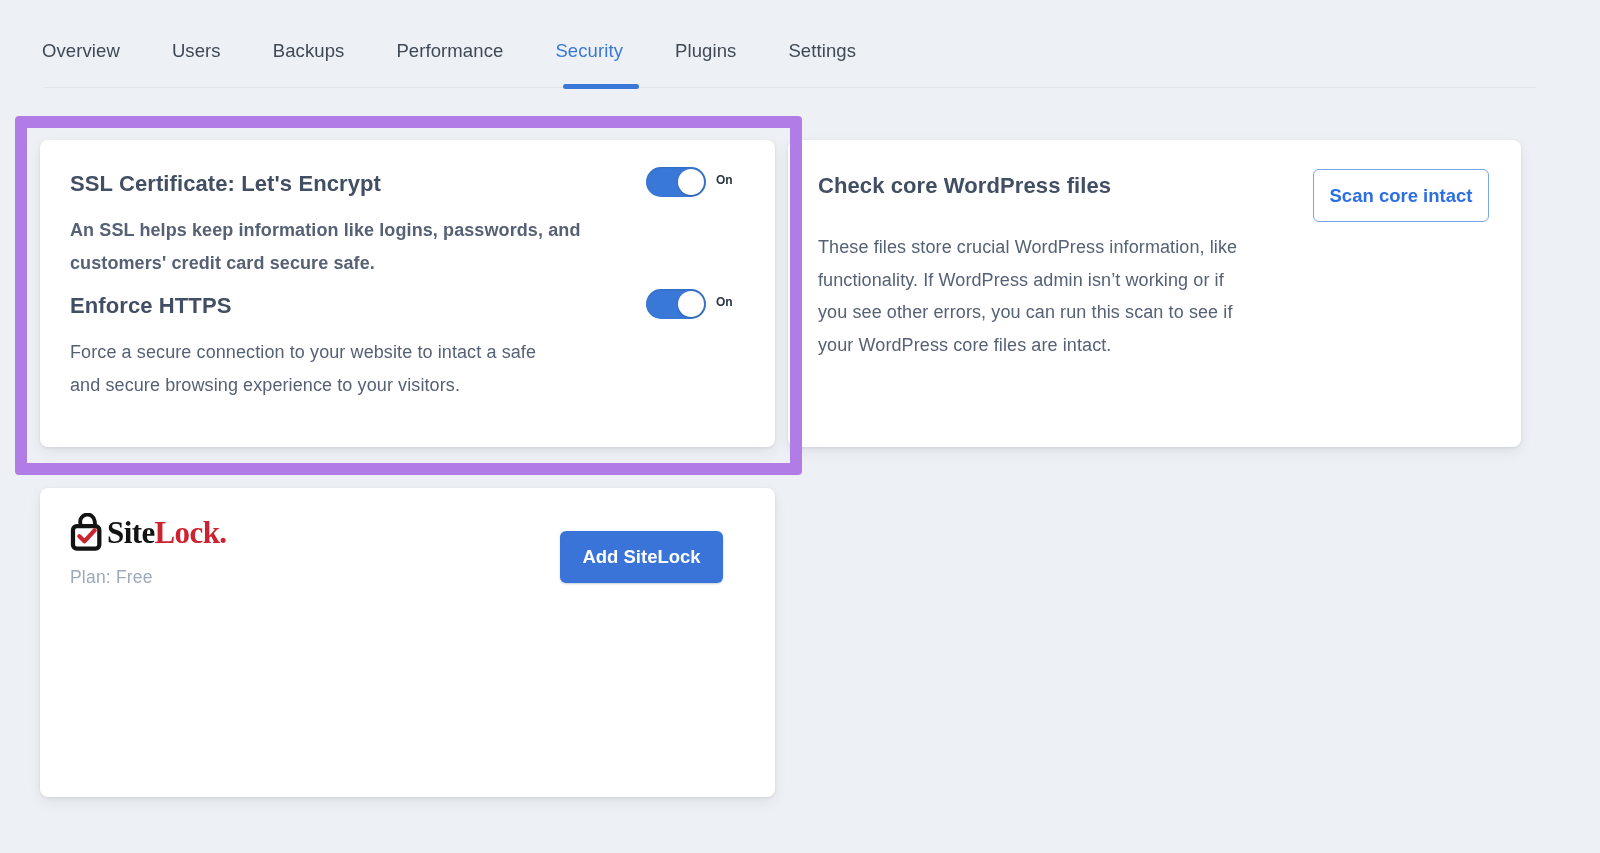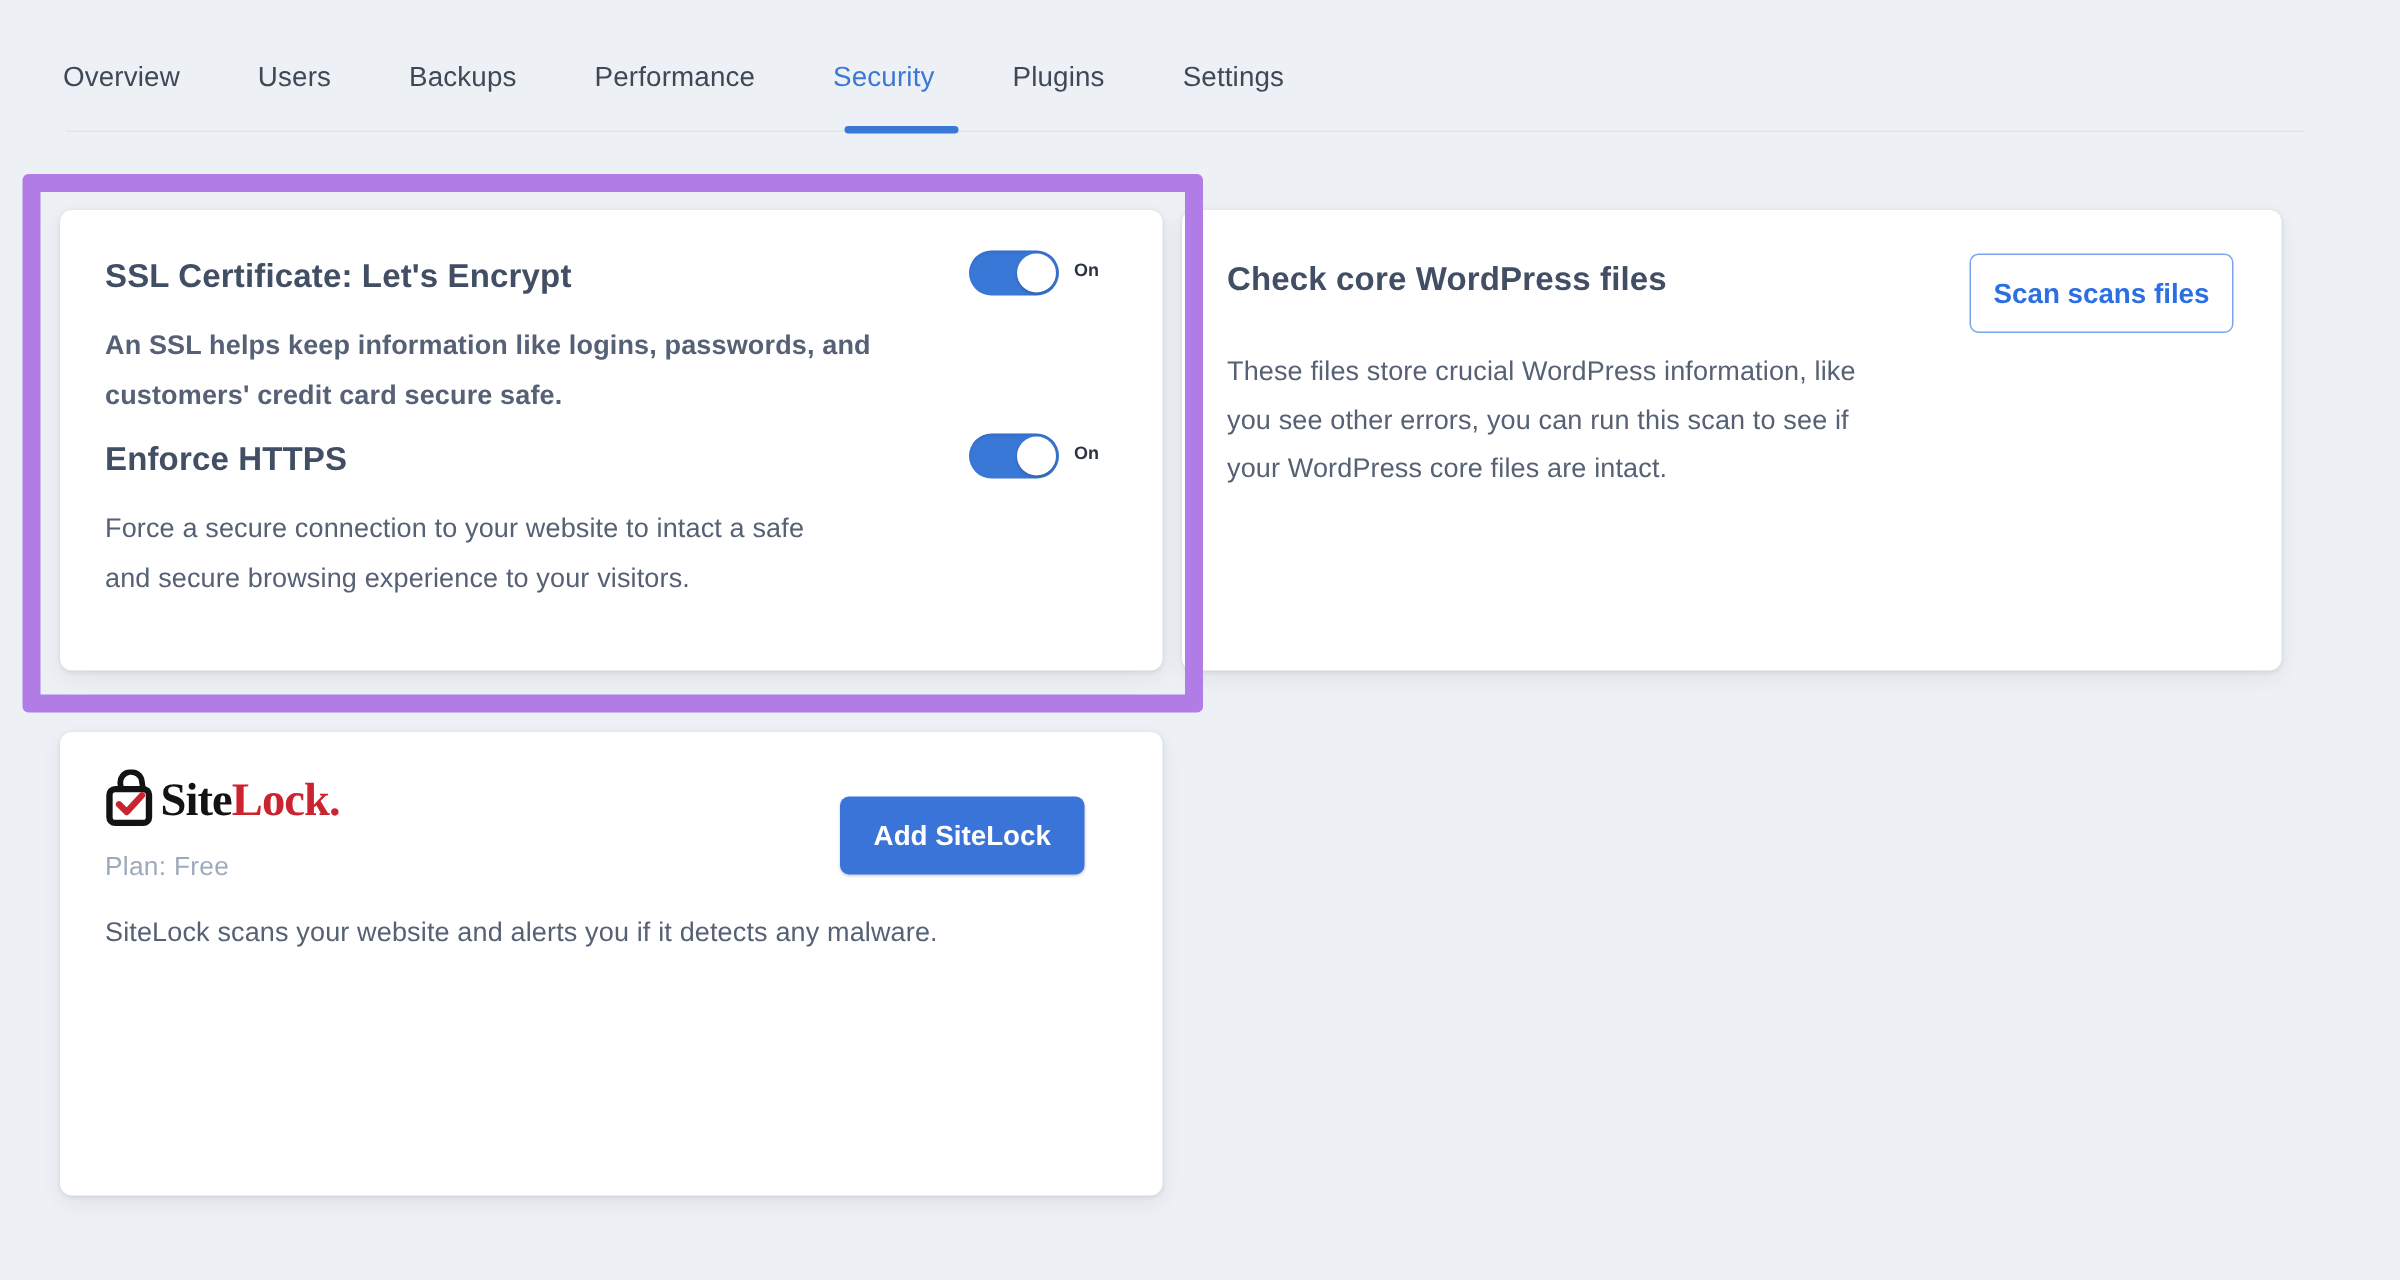--- a/index.html
+++ b/index.html
@@ -155,37 +155,37 @@
     <div class="para https-desc">
       <div>Force a secure connection to your website to intact a safe</div>
       <div>and secure browsing experience to your visitors.</div>
     </div>
   </section>
 
   <div class="highlight-box"></div>
 
   <section class="card core">
     <h2 class="core-title">Check core WordPress files</h2>
-    <button class="btn-outline">Scan scans files</button>
+    <button class="btn-outline">Scan core intact</button>
     <div class="para core-desc">
       <div>These files store crucial WordPress information, like</div>
+      <div>functionality. If WordPress admin isn’t working or if</div>
       <div>you see other errors, you can run this scan to see if</div>
       <div>your WordPress core files are intact.</div>
     </div>
   </section>
 
   <section class="card slock">
     <div class="sl-logo">
       <span>
         <svg width="34" height="38" viewBox="0 0 40 44">
           <path d="M12 17 V10 a8.5 8.5 0 0 1 17 0 V14" fill="none" stroke="#131313" stroke-width="4.5" stroke-linecap="round" transform="rotate(-8 20 10)"></path>
           <rect x="3.5" y="15" width="31" height="26.5" rx="4.5" fill="#ffffff" stroke="#131313" stroke-width="5"></rect>
           <path d="M11 27 l6 6 L29 20" fill="none" stroke="#cb2430" stroke-width="5" stroke-linecap="round" stroke-linejoin="round"></path>
         </svg>
       </span>
       <span class="wordmark"><span class="sl-site">Site</span><span class="sl-lock">Lock.</span></span>
     </div>
     <div class="sl-plan">Plan: Free</div>
     <button class="btn-solid">Add SiteLock</button>
-    <div class="para sl-desc">SiteLock scans your website and alerts you if it detects any malware.</div>
   </section>
 
 </div>
 
 </body></html>

